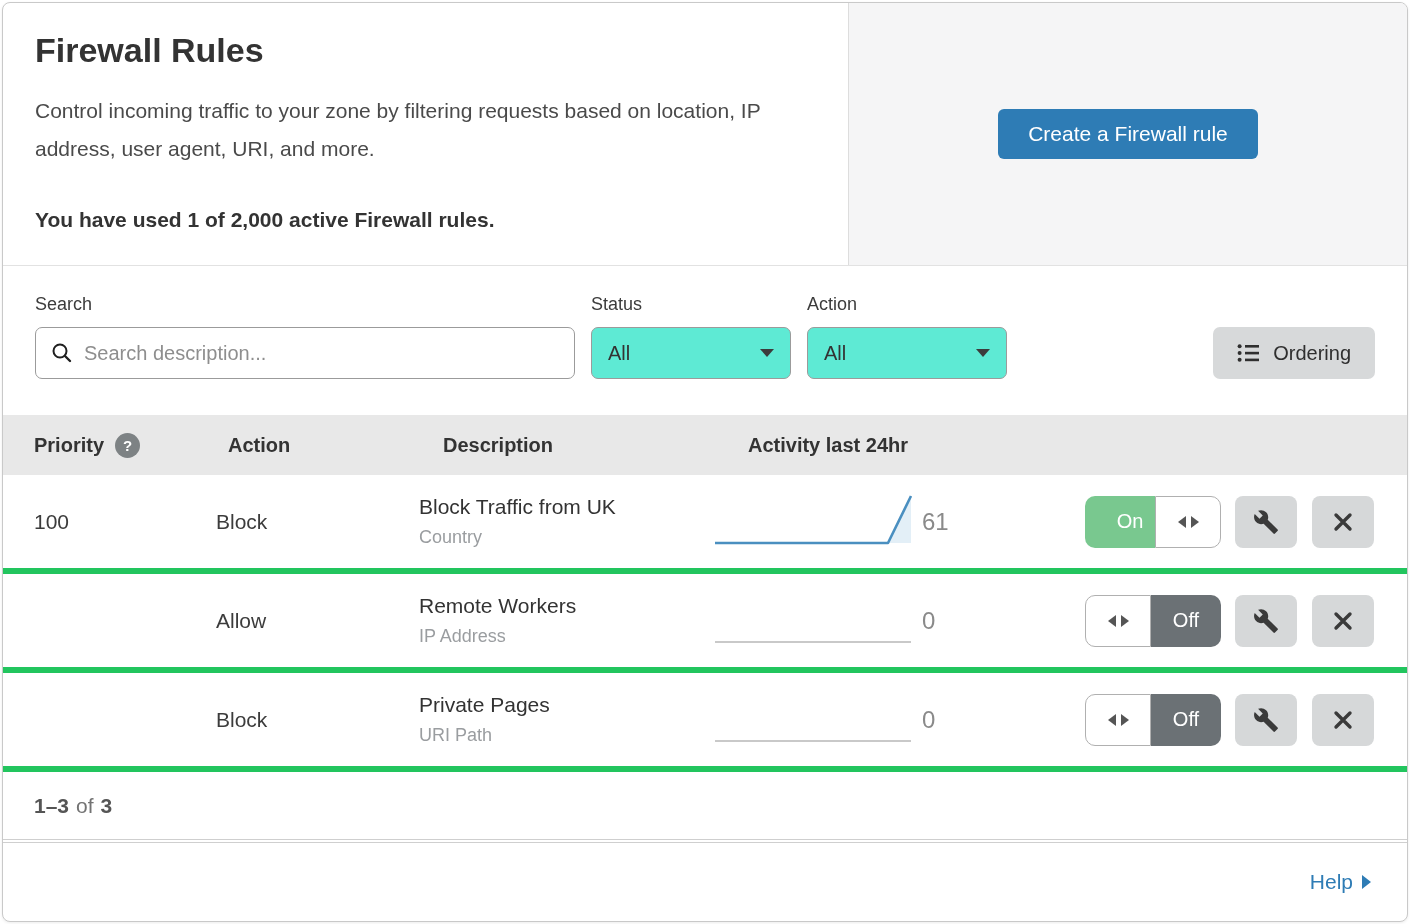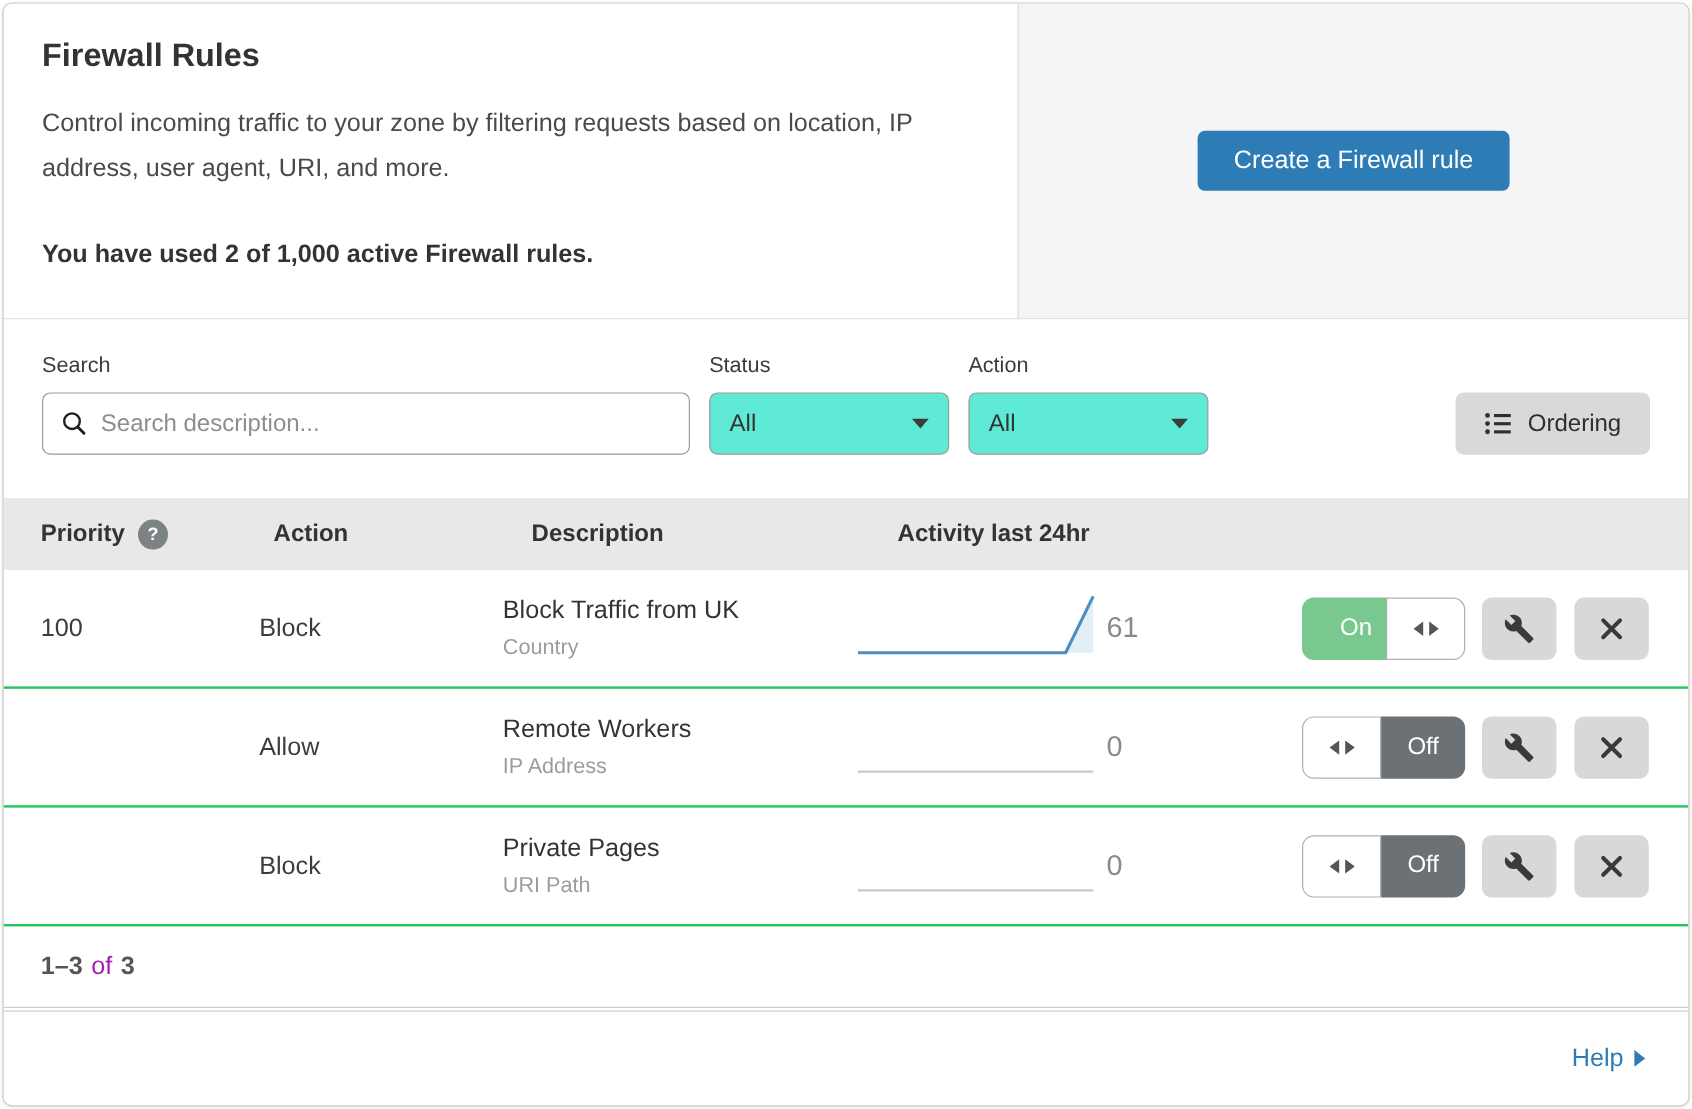--- a/index.html
+++ b/index.html
@@ -8,21 +8,21 @@
     width:1406px; height:920px; margin:2px;
     border:1px solid #c9c9c9; border-radius:8px;
     overflow:hidden; background:#fff;
     box-shadow:0 1px 3px rgba(0,0,0,0.08);
     display:flex; flex-direction:column;
   }
 
   
   .hero { display:flex; height:263px; border-bottom:1px solid #e2e2e2; flex:none; }
   .hero-left { width:845px; padding:28px 32px; }
-  .hero-left h1 { font-size:27px; font-weight:bold; margin-bottom:22px; color:#333; }
+  .hero-left h1 { font-size:34px; font-weight:bold; margin-bottom:22px; color:#333; }
   .hero-desc { font-size:21px; color:#4a4a4a; line-height:1.82; max-width:770px; }
   .hero-usage { font-size:21px; font-weight:bold; margin-top:40px; color:#333; }
   .hero-right { flex:1; background:#f5f5f6; border-left:1px solid #ddd; display:flex; align-items:center; justify-content:center; }
   .btn-primary {
     background:#2e7cb5; color:#fff; border:none; border-radius:6px;
     font-size:21px; font-family:inherit; padding:13px 30px; cursor:pointer;
   }
 
   
   .filters { display:flex; align-items:flex-end; gap:16px; padding:28px 32px 36px; flex:none; }
@@ -48,21 +48,21 @@
   }
 
   
   .grid-row { display:grid; grid-template-columns:182px 203px 293px 210px 90px 1fr; padding:0 33px 0 31px; align-items:center; }
   .thead { background:#e8e8e8; height:60px; font-weight:bold; font-size:20px; color:#333; flex:none;gap:12px; }
   .th { display:flex; align-items:center; gap:11px; }
   .help-badge {
     width:25px; height:25px; border-radius:50%; background:#7d8284; color:#fff;
     font-size:15px; font-weight:bold; display:flex; align-items:center; justify-content:center; cursor:pointer;
   }
-  .tr { height:99px; border-bottom:2px solid #22c55e; flex:none; }
+  .tr { height:99px; border-bottom:6px solid #22c55e; flex:none; }
   .td-plain { font-size:21px; color:#3c3c3c; }
   .rule-name { font-size:21px; color:#333; margin-bottom:8px; }
   .rule-type { font-size:18px; color:#9a9da0; }
   .spark { align-self:center; }
   .count { font-size:24px; color:#8a8a8a; }
   .controls { display:flex; align-items:center; justify-content:flex-end; gap:15px; }
 
   
   .toggle { display:inline-flex; height:52px; cursor:pointer; }
   .tseg { width:70px; display:flex; align-items:center; justify-content:center; color:#fff; font-size:20px; }
@@ -77,35 +77,35 @@
   .icon-btn {
     width:62px; height:52px; background:#d6d8d9; border:none; border-radius:8px;
     display:flex; align-items:center; justify-content:center; cursor:pointer;
   }
   .icon-btn:first-of-type { margin-left:0; }
   .toggle + .icon-btn { margin-left:-1px; }
 
   
   .pagination { height:68px; display:flex; align-items:center; padding:0 31px; font-size:21px; border-bottom:1px solid #cfcfcf; flex:none; }
   .pg-bold { font-weight:bold; color:#555; }
-  .pg-of { color:#a21caf; margin:0 7px;text-align:center; }
+  .pg-of { color:#737373; margin:0 7px;text-align:center; }
   .helpbar { flex:1; border-top:1px solid #cfcfcf; margin-top:2px; display:flex; align-items:center; justify-content:flex-end; padding:0 36px; }
   .help-link { display:flex; align-items:center; gap:9px; color:#2e7cb5; font-size:21px; text-decoration:none; cursor:pointer; }
   .arrow-r { width:0; height:0; border-top:7px solid transparent; border-bottom:7px solid transparent; border-left:9px solid #2e7cb5; }
 </style>
 </head>
 <body>
 
 <div class="card">
 
   <div class="hero">
     <div class="hero-left">
       <h1>Firewall Rules</h1>
       <p class="hero-desc">Control incoming traffic to your zone by filtering requests based on location, IP address, user agent, URI, and more.</p>
-      <p class="hero-usage">You have used 2 of 1,000 active Firewall rules.</p>
+      <p class="hero-usage">You have used 1 of 2,000 active Firewall rules.</p>
     </div>
     <div class="hero-right">
       <button class="btn-primary">Create a Firewall rule</button>
     </div>
   </div>
 
   <div class="filters">
     <div class="field">
       <label>Search</label>
       <div class="input-wrap">

